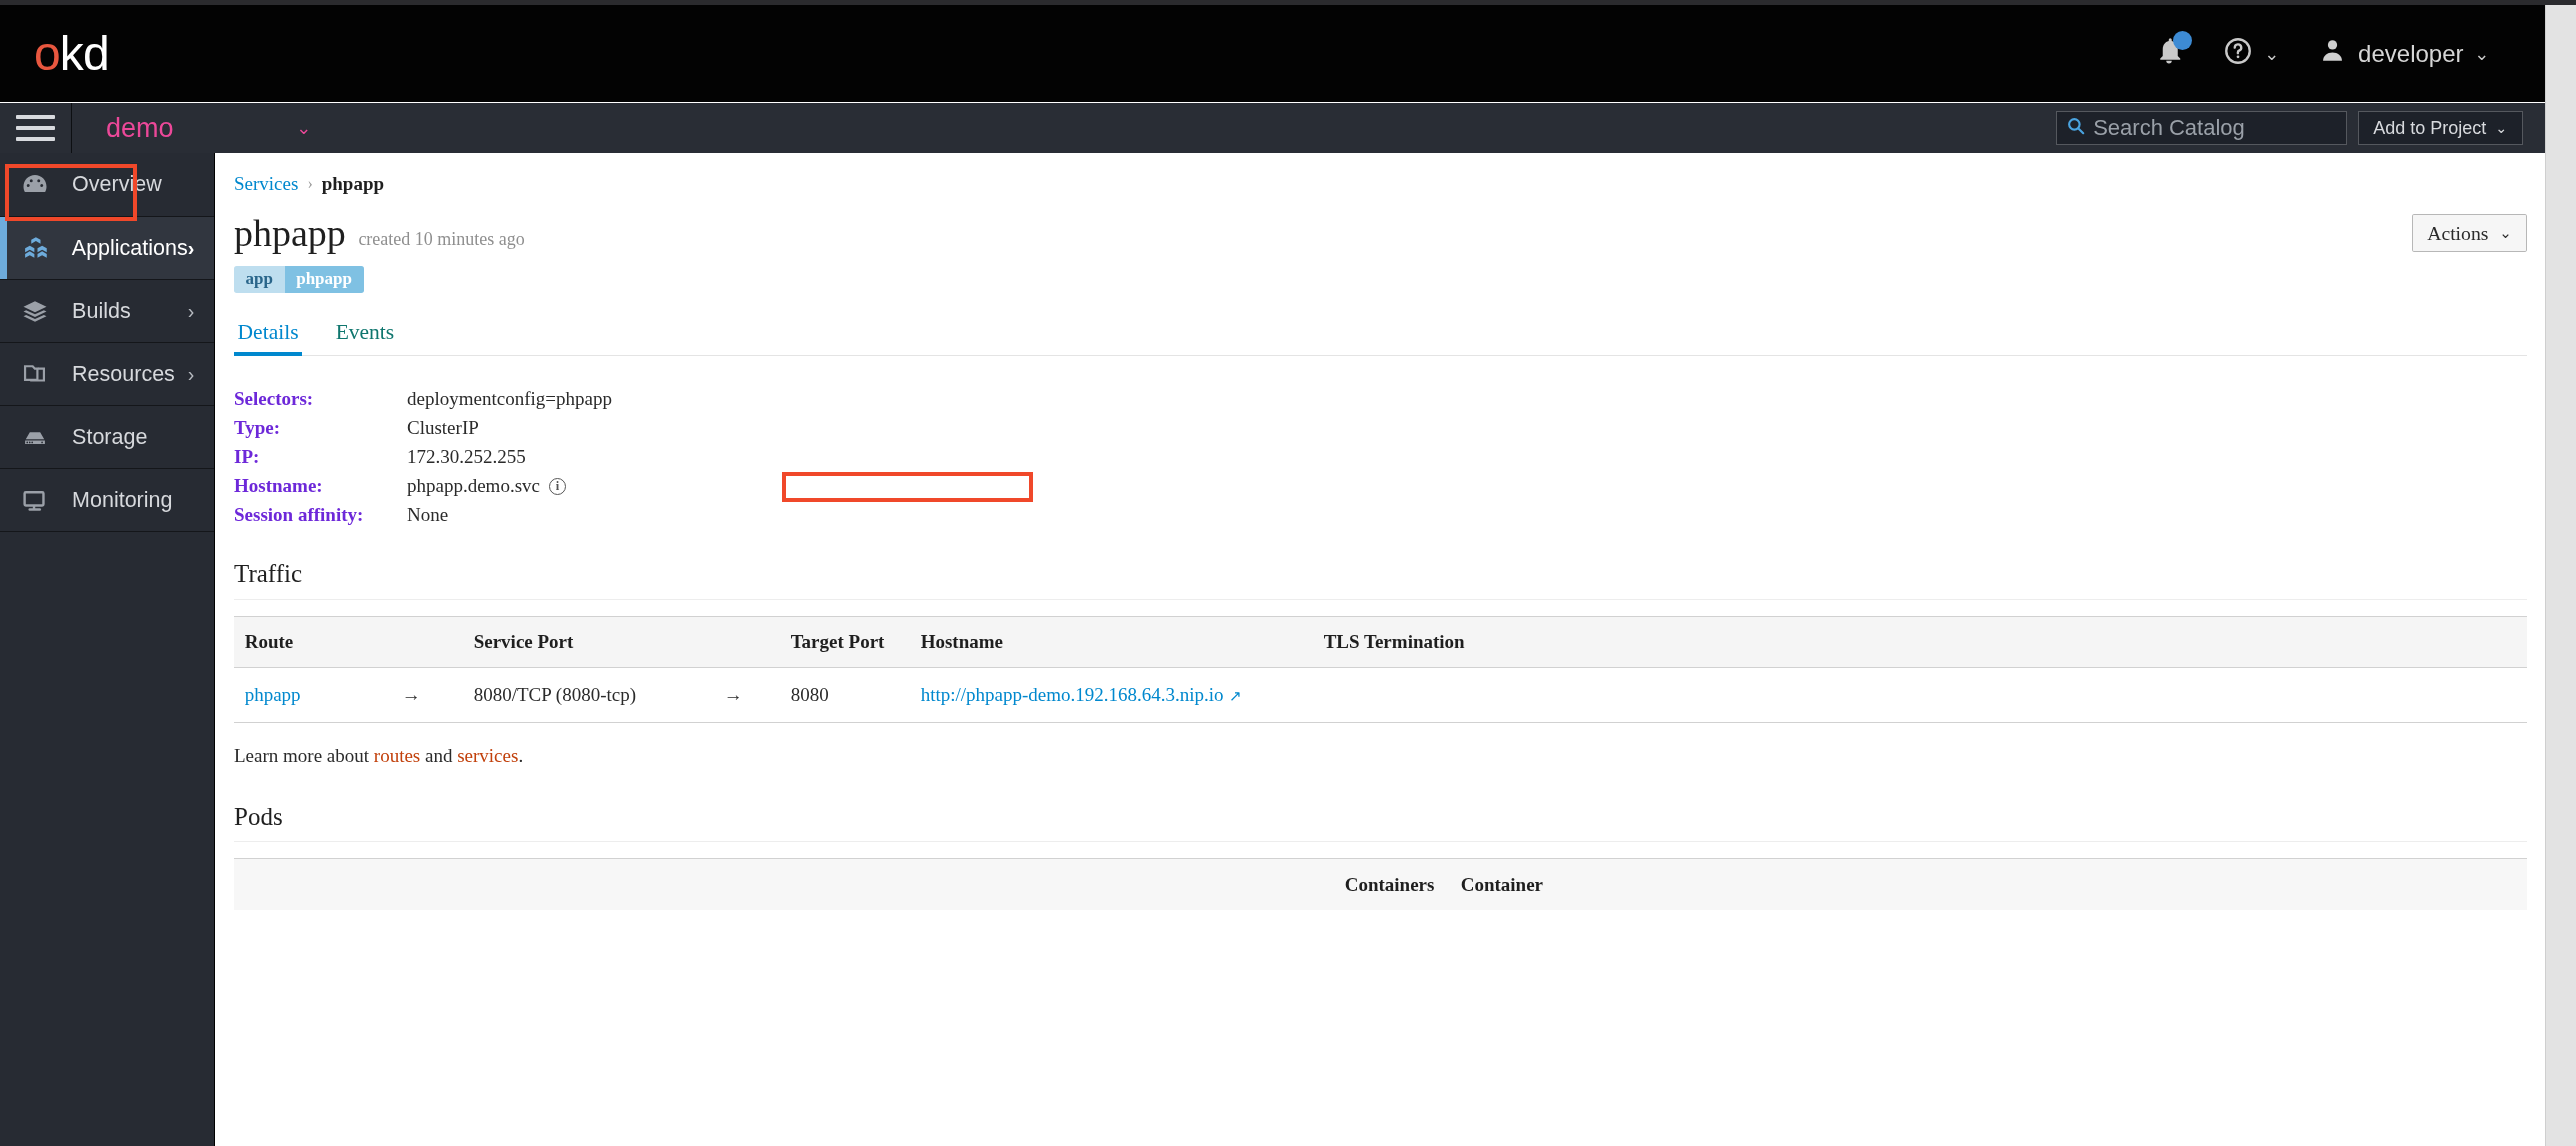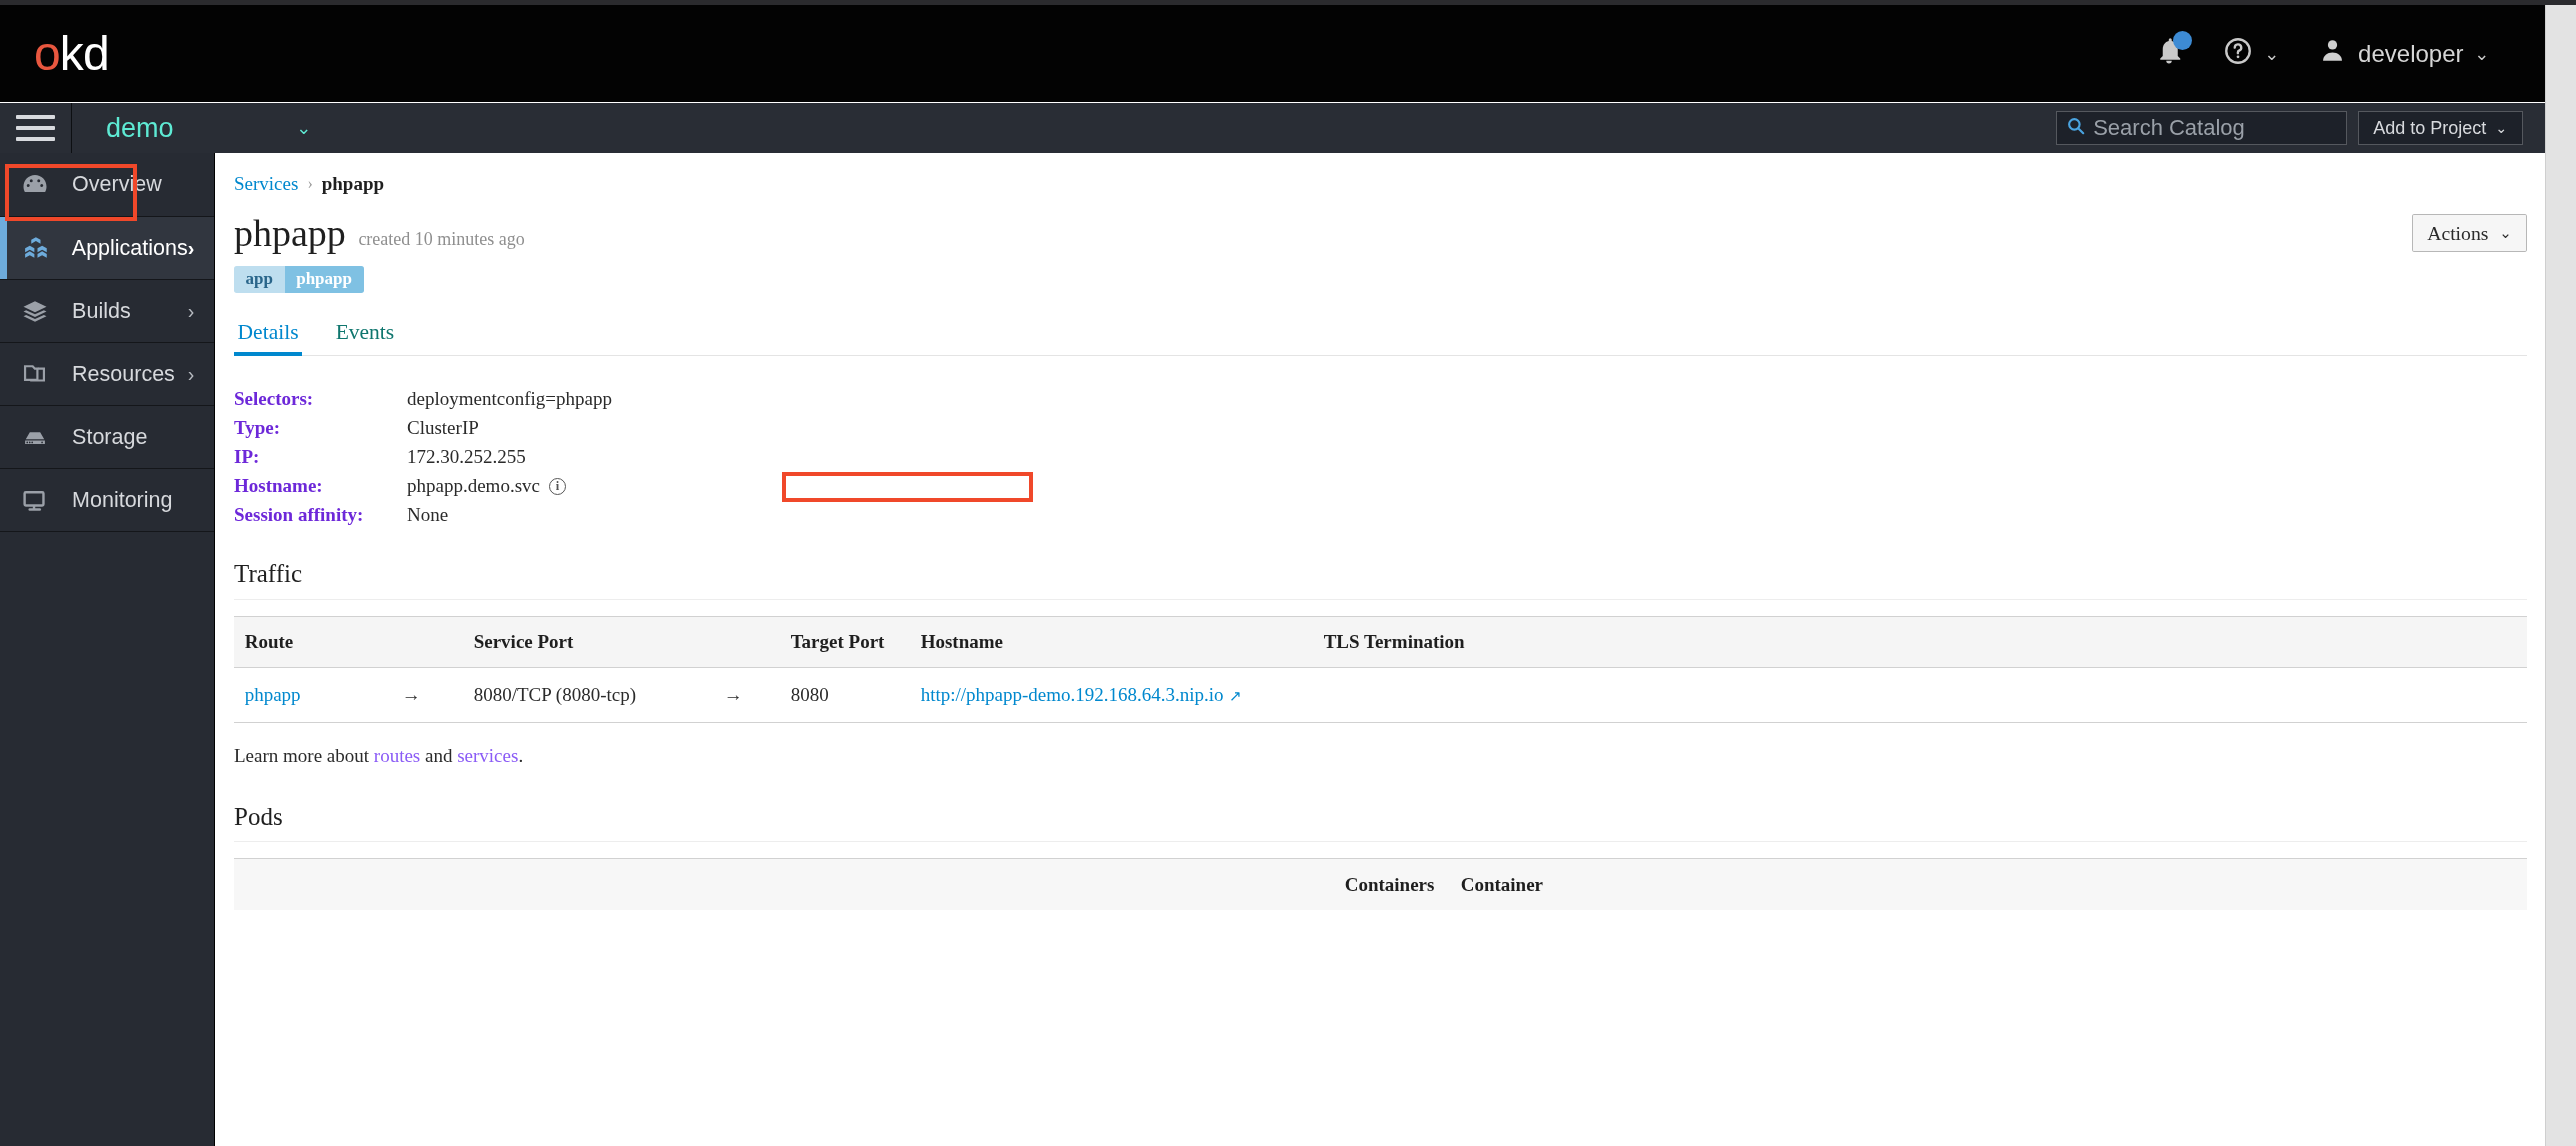--- a/index.html
+++ b/index.html
@@ -39,21 +39,21 @@
     background:#292d35; display:flex; align-items:center;
   }
   .hamburger-cell {
     width:72px; height:50px; display:flex; align-items:center; justify-content:center;
     border-right:1.8px solid #0d0f12; cursor:pointer;
   }
   .hamburger { width:39px; }
   .hamburger span { display:block; height:4.5px; background:#d8dade; margin:6.3px 0; border-radius:0.9px; }
   .proj-select {
     display:flex; align-items:center; width:259px; height:50px;
-    padding-left:34px; color:#5eead4; font-size:27px; cursor:pointer;
+    padding-left:34px; color:#ec4899; font-size:27px; cursor:pointer;
   }
   .proj-select .pchev { margin-left:auto; margin-right:19.7px; font-size:18px; }
   .projbar-right { margin-left:auto; display:flex; align-items:center; padding-right:22.4px; gap:10.7px; }
   .search-box {
     display:flex; align-items:center; width:291px; height:34px;
     background:#1d2129; border:0.9px solid #55585e; padding:0 9px;
   }
   .search-ic { color:#4aa3df; font-size:19.7px; font-weight:bold; margin-right:7.2px; }
   .search-box input {
     background:transparent; border:0; outline:0; color:#5eead4;
@@ -151,21 +151,21 @@
   }
   .tbl td {
     font-size:19px; color:#2b2b2b; padding:16px 10.7px;
     border-bottom:0.9px solid #d1d1d1;
   }
   .tbl a { color:#0088ce; text-decoration:none; cursor:pointer; }
   .arrow-cell { color:#555; font-size:19.7px; }
   .ext-ic { font-size:15px; margin-left:5.4px; }
 
   .learn { margin-top:21.5px; font-size:19px; color:#2b2b2b; }
-  .learn a { color:#8b5cf6; text-decoration:none; cursor:pointer; }
+  .learn a { color:#c2410c; text-decoration:none; cursor:pointer; }
 
   .pods-head { margin-top:36px; font-size:25px; color:#1f1f1f; font-weight:400; padding-bottom:10.7px; border-bottom:0.9px solid #ededed; }
   .pods-tbl { width:100%; border-collapse:collapse; margin-top:16px; table-layout:fixed; }
   .pods-tbl th {
     text-align:left; font-size:19px; font-weight:bold; color:#1f1f1f;
     background:#f7f7f7; border-top:0.9px solid #d1d1d1;
     padding:14.3px 10.7px; vertical-align:bottom; height:50px;
   }
 
   

